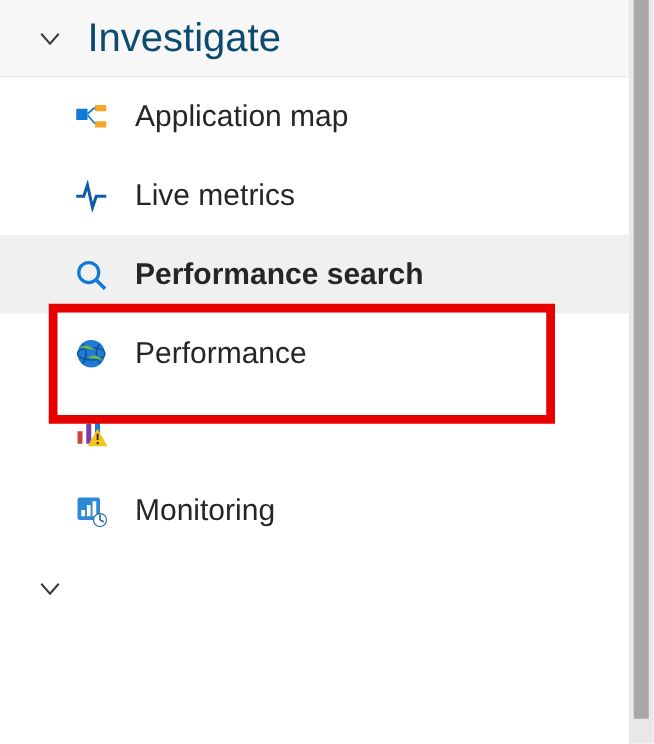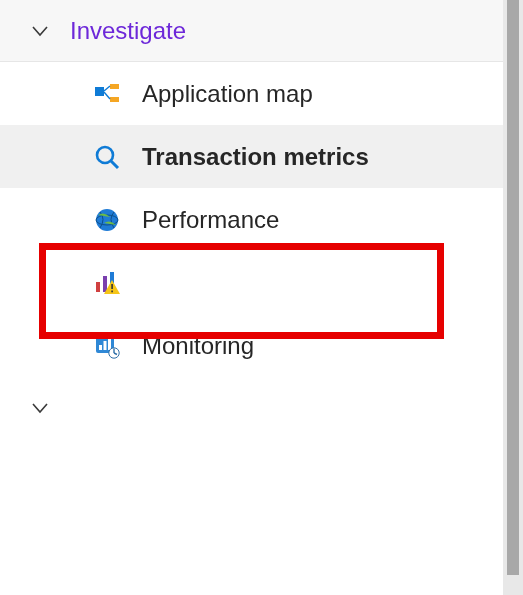--- a/index.html
+++ b/index.html
@@ -49,29 +49,29 @@
   }
   .chevron {
     display: inline-flex;
     align-items: center;
     justify-content: center;
     width: 24px;
     height: 24px;
     margin-right: 18px;
   }
   .section-title {
-    font-size: 24px;
-    color: #6d28d9;
+    font-size: 32px;
+    color: #0c4a6e;
     font-weight: 400;
   }
   .nav-item {
     display: flex;
     align-items: center;
     height: 63px;
-    padding-left: 94px;
+    padding-left: 60px;
     background: #ffffff;
     cursor: pointer;
     position: relative;
   }
   .nav-item.selected {
     background: #f0f0f0;
   }
   .nav-icon {
     width: 26px;
     height: 26px;
@@ -121,29 +121,37 @@
         <rect x="16" y="3" width="9" height="5" fill="#f5a623"></rect>
         <rect x="16" y="16" width="9" height="5" fill="#f5a623"></rect>
         <line x1="10" y1="10" x2="16" y2="5" stroke="#0f7bd6" stroke-width="1.4"></line>
         <line x1="10" y1="11" x2="16" y2="18" stroke="#0f7bd6" stroke-width="1.4"></line>
       </svg>
     </span>
     <span class="nav-label">Application map</span>
   </div>
 
 
+  <div class="nav-item">
+    <span class="nav-icon">
+      <svg width="26" height="26" viewBox="0 0 26 26">
+        <polyline points="1,13 7,13 10,4 14,22 17,13 25,13" fill="none" stroke="#0f5ba8" stroke-width="2.4"></polyline>
+      </svg>
+    </span>
+    <span class="nav-label">Live metrics</span>
+  </div>
 
   <div class="nav-item selected">
     <span class="nav-icon">
       <svg width="26" height="26" viewBox="0 0 26 26">
         <circle cx="11" cy="11" r="8" fill="none" stroke="#0f7bd6" stroke-width="2.6"></circle>
         <line x1="17" y1="17" x2="24" y2="24" stroke="#0f7bd6" stroke-width="3"></line>
       </svg>
     </span>
-    <span class="nav-label">Transaction metrics</span>
+    <span class="nav-label">Performance search</span>
   </div>
 
   <div class="nav-item">
     <span class="nav-icon">
       <svg width="26" height="26" viewBox="0 0 26 26">
         <circle cx="13" cy="13" r="11" fill="#1f7bd6"></circle>
         <ellipse cx="13" cy="13" rx="11" ry="5" fill="none" stroke="#0d4f8a" stroke-width="1"></ellipse>
         <path d="M 6 5 Q 12 12 6 21" fill="none" stroke="#0d4f8a" stroke-width="1"></path>
         <path d="M 20 5 Q 14 12 20 21" fill="none" stroke="#0d4f8a" stroke-width="1"></path>
         <path d="M 4 8 Q 10 4 16 10" fill="#6bbb4a"></path>

